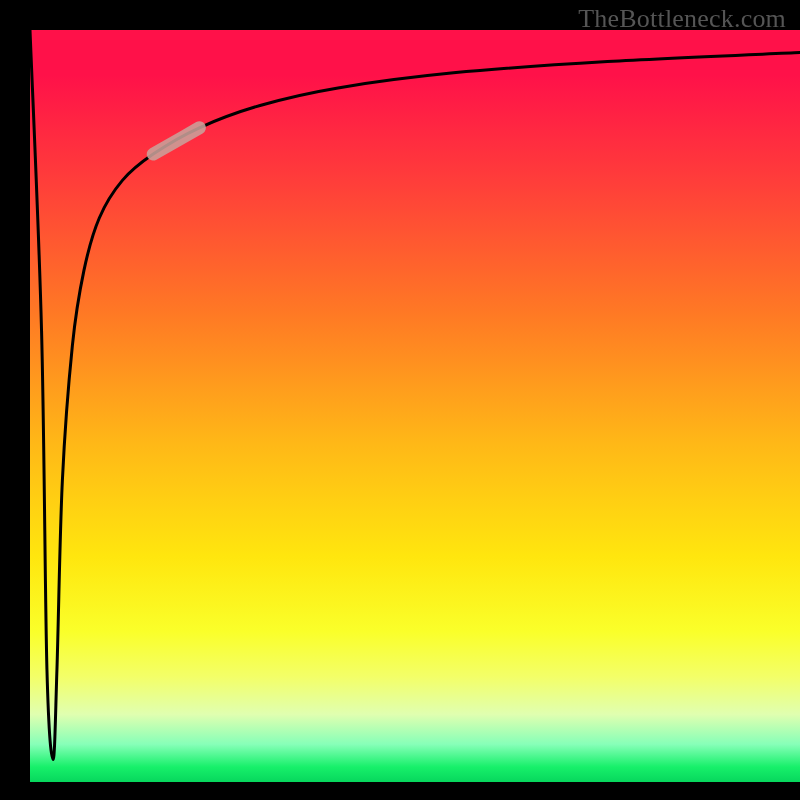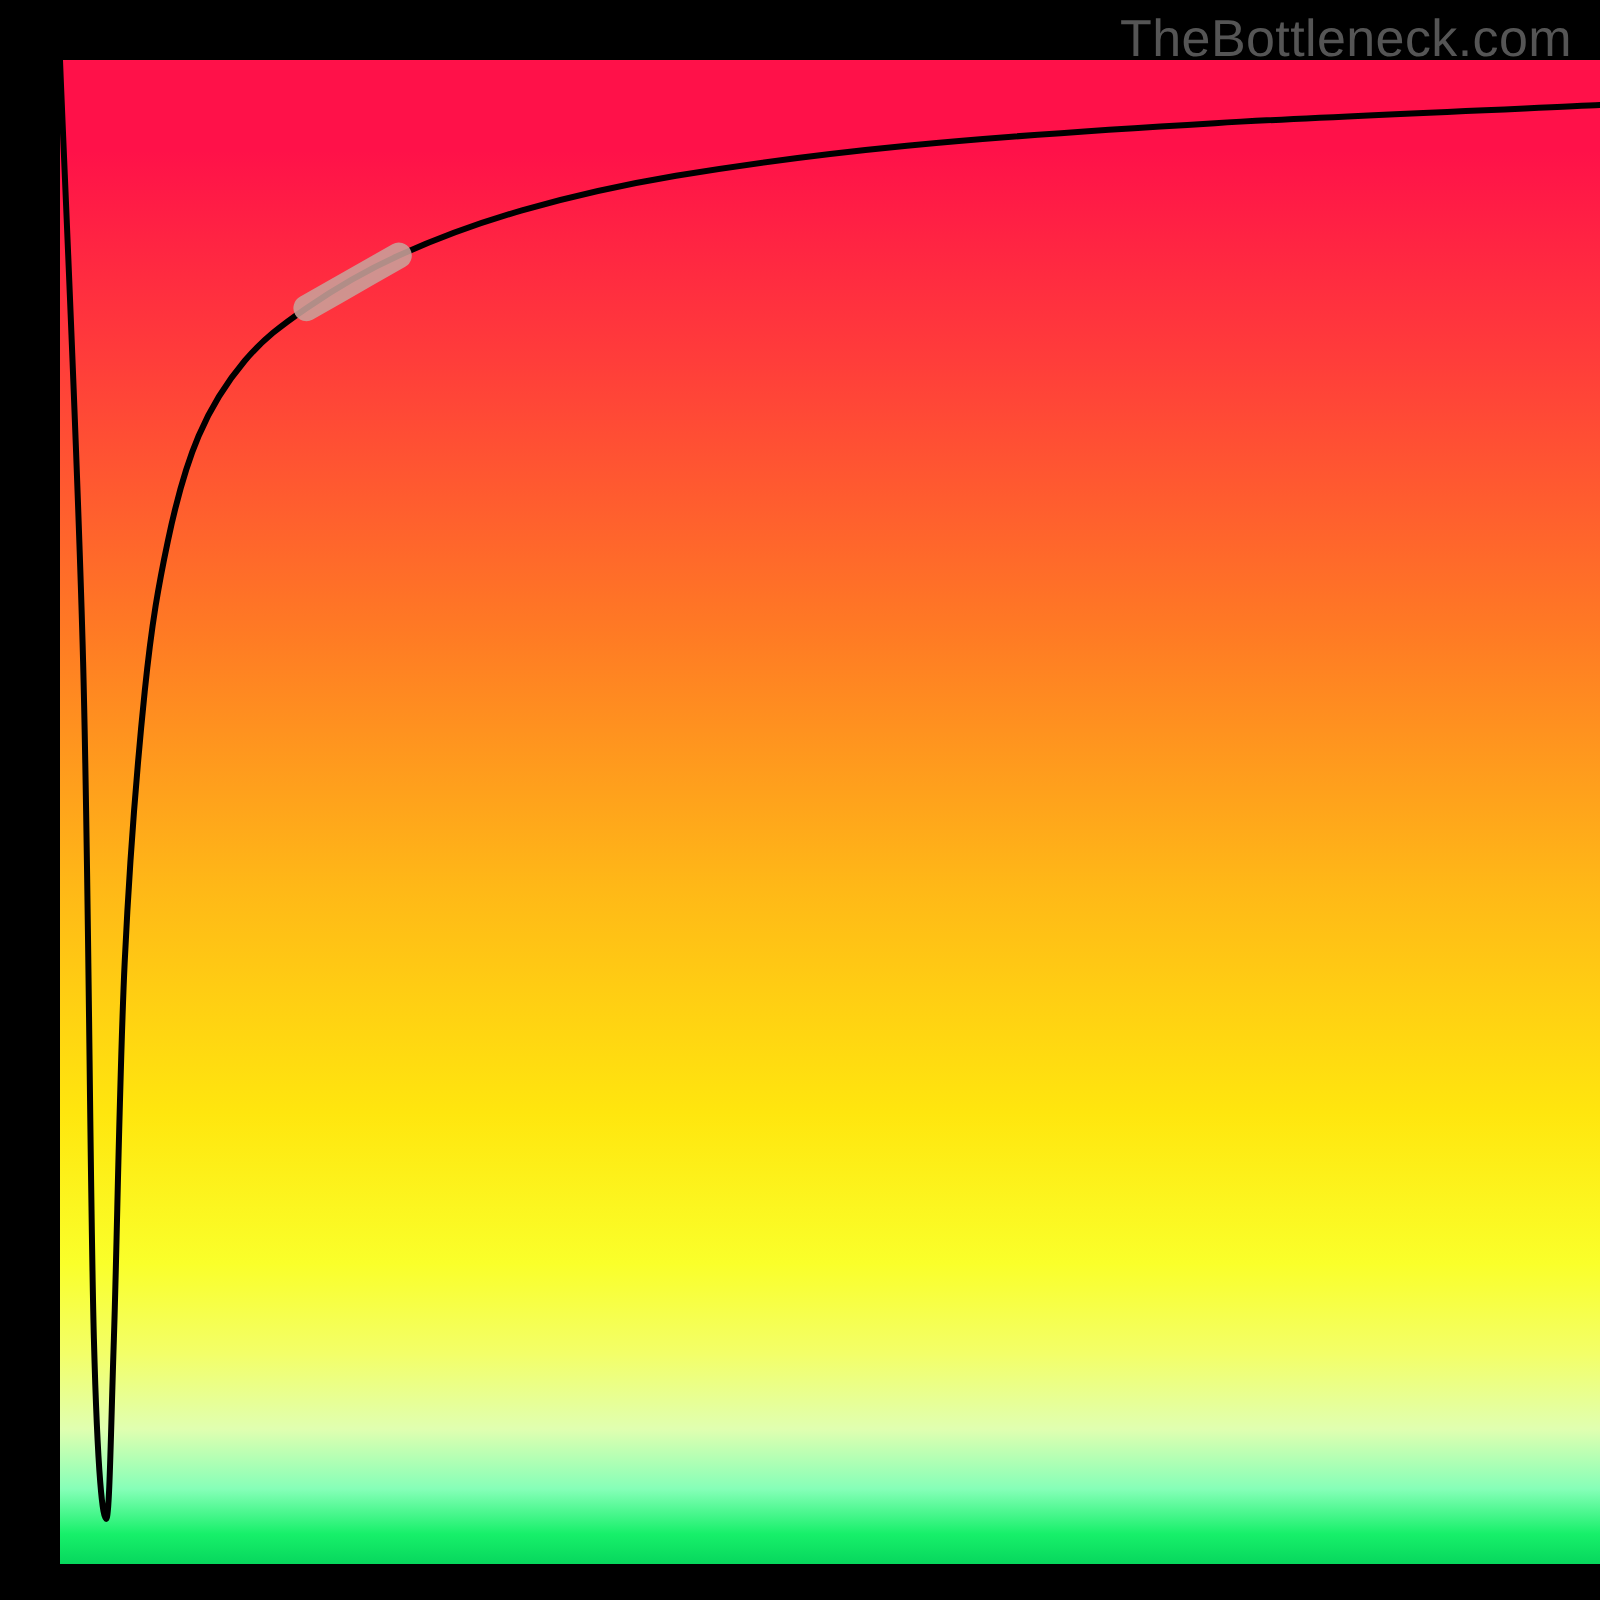--- a/index.html
+++ b/index.html
@@ -9,20 +9,21 @@
     height: 800px;
     background: #000;
     font-family: Arial, Helvetica, sans-serif;
     overflow: hidden;
   }
   .frame {
     position: relative;
     width: 800px;
     height: 800px;
     background: #000;
+    font-family: Liberation Serif, serif;
   }
   .watermark {
     position: absolute;
     top: 4px;
     right: 14px;
     color: #555;
     font-size: 26px;
     font-weight: 400;
     letter-spacing: 0.2px;
     user-select: none;

